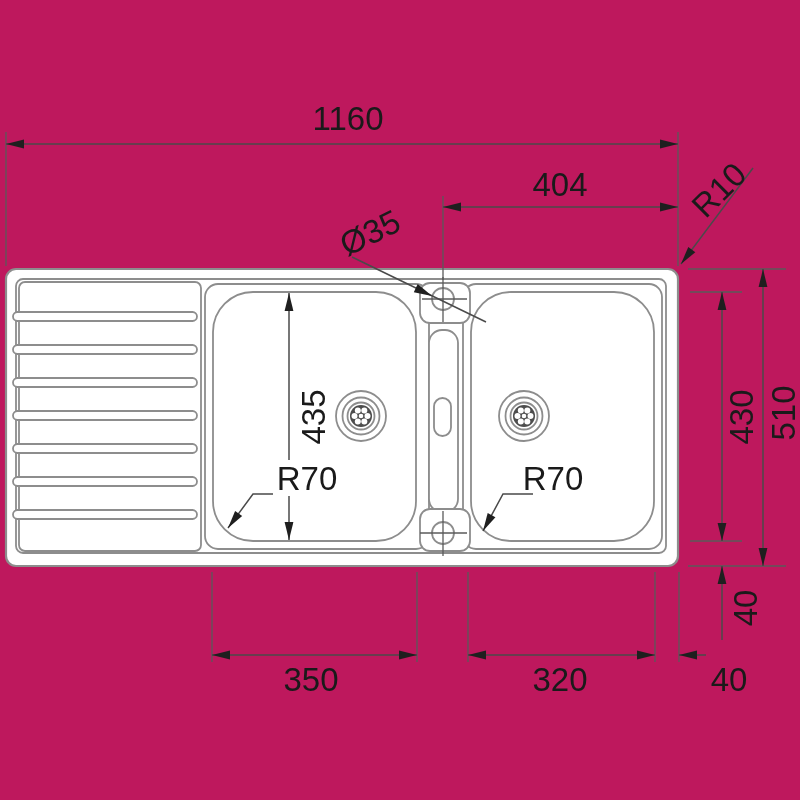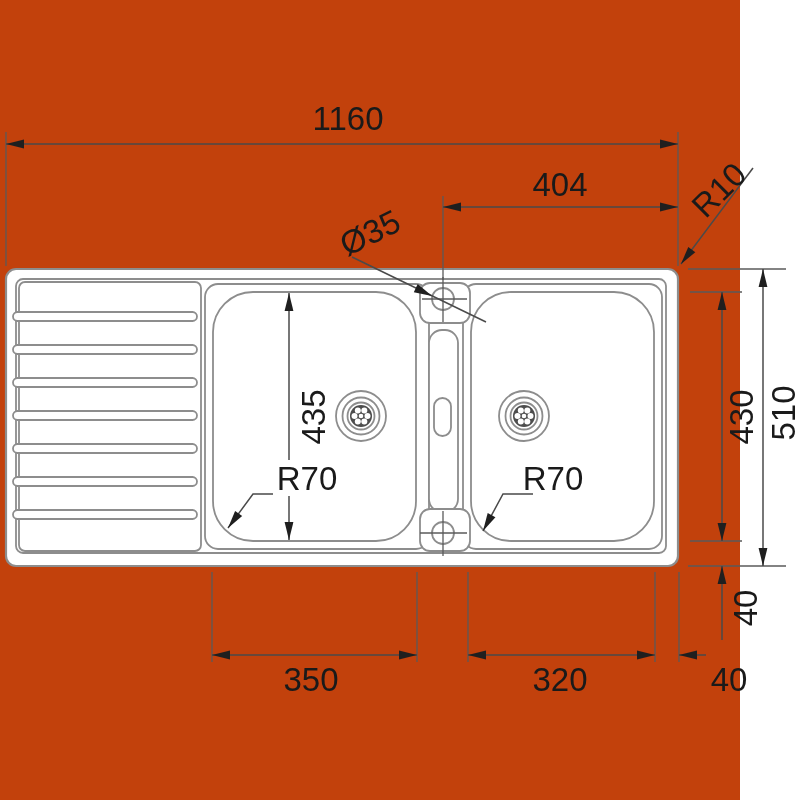--- a/index.html
+++ b/index.html
@@ -1,20 +1,20 @@
 <!DOCTYPE html>
 <html><head>
 <meta charset="utf-8">
 <style>
   html, body { margin: 0; padding: 0; background: #ffffff; }
   .canvas {
     position: relative;
-    width: 740px;
+    width: 800px;
     height: 800px;
-    background: #c2410c;
+    background: #be185d;
     font-family: "Liberation Sans", sans-serif;
   }
   svg { display: block; }
   .sink   { stroke: #8d8d8d; fill: none; stroke-width: 1.8; }
   .sinkf  { stroke: #8d8d8d; fill: #ffffff; stroke-width: 1.8; }
   .outer  { stroke-width: 2.2; }
   .ext    { stroke: #5a5a5a; stroke-width: 1.3; fill: none; }
   .dim    { stroke: #4a4a4a; stroke-width: 1.5; fill: none; }
   .arrow  { fill: #1f1f1f; stroke: none; }
   .dimtext {

